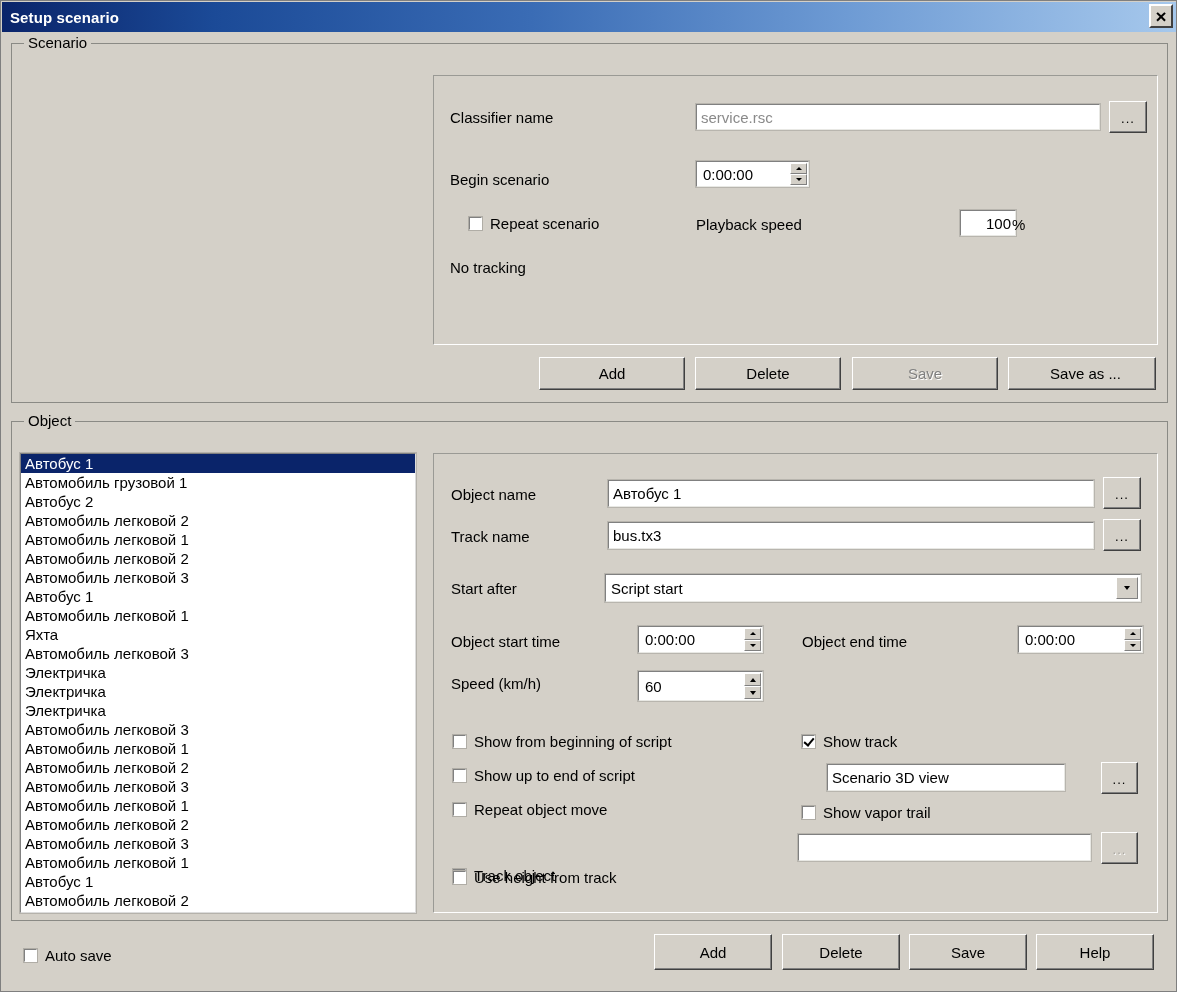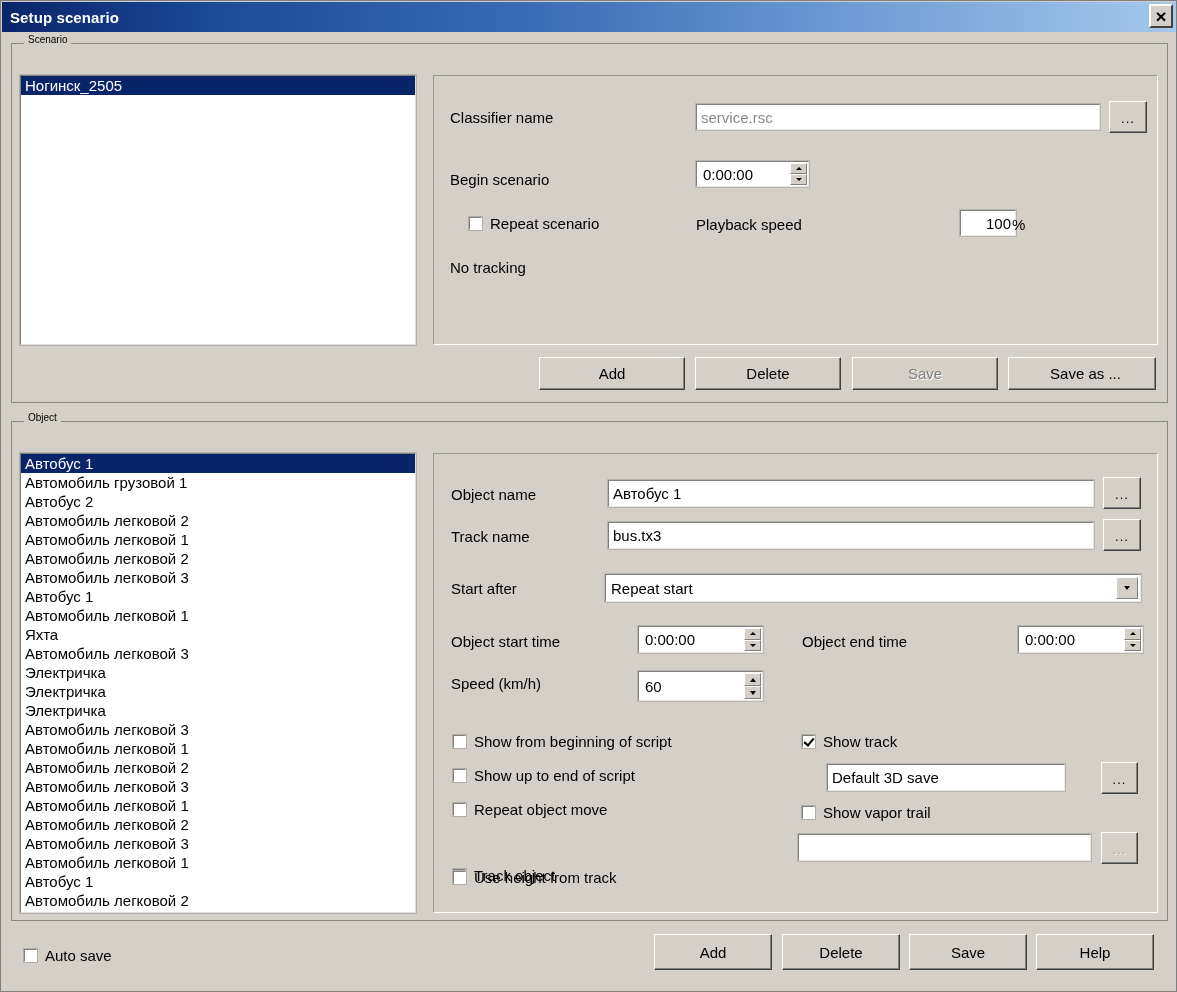--- a/index.html
+++ b/index.html
@@ -66,21 +66,21 @@
     position: absolute;
     border: 1px solid #8a8a85;
     box-sizing: border-box;
     background: transparent;
   }
   .group-legend {
     position: absolute;
     top: -10px; left: 12px;
     background: #d4d0c8;
     padding: 0 4px;
-    font-size: 10px;
+    font-size: 15px;
     color: #000;
   }
   .panel-frame {
     position: absolute;
     box-sizing: border-box;
     border-top: 1px solid #9a9a95;
     border-left: 1px solid #9a9a95;
     border-right: 1px solid #ffffff;
     border-bottom: 1px solid #ffffff;
     background: #d4d0c8;
@@ -330,23 +330,20 @@
     <span class="titlebar-text">Setup scenario</span>
   </div>
   <div class="close-btn">
     <span class="close-x">×</span>
   </div>
 
   <div class="groupbox" style="left:10px; top:42px; width:1157px; height:360px;">
     <span class="group-legend">Scenario</span>
   </div>
 
-  <div class="listbox" style="left:19px; top:74px; width:396px; height:270px;">
-    <div class="lb-item selected">Ногинск_2505</div>
-  </div>
 
   <div class="panel-frame" style="left:432px; top:74px; width:725px; height:270px;"></div>
 
   <div class="lbl" style="left:449px; top:108px;">Classifier name</div>
   <div class="textfield placeholder-style" style="left:695px; top:103px; width:404px; height:26px;">service.rsc</div>
   <div class="btn dots" style="left:1108px; top:100px; width:38px; height:32px;">...</div>
 
   <div class="lbl" style="left:449px; top:170px;">Begin scenario</div>
   <div class="spinner" style="left:695px; top:160px; width:113px; height:26px;">
     <div class="spinner-value">0:00:00</div>
@@ -414,21 +411,21 @@
   <div class="lbl" style="left:450px; top:485px;">Object name</div>
   <div class="textfield" style="left:607px; top:479px; width:486px; height:27px;">Автобус 1</div>
   <div class="btn dots" style="left:1102px; top:476px; width:38px; height:32px;">...</div>
 
   <div class="lbl" style="left:450px; top:527px;">Track name</div>
   <div class="textfield" style="left:607px; top:521px; width:486px; height:27px;">bus.tx3</div>
   <div class="btn dots" style="left:1102px; top:518px; width:38px; height:32px;">...</div>
 
   <div class="lbl" style="left:450px; top:579px;">Start after</div>
   <div class="combobox" style="left:604px; top:573px; width:536px; height:28px;">
-    <span class="combo-value">Repeat start</span>
+    <span class="combo-value">Script start</span>
     <span class="combo-arrow">
         <span class="tri-down"></span>
       </span>
   </div>
 
   <div class="lbl" style="left:450px; top:632px;">Object start time</div>
   <div class="spinner" style="left:637px; top:625px; width:125px; height:27px;">
     <div class="spinner-value">0:00:00</div>
     <div class="spinner-btns">
       <div class="spin-up">
@@ -484,21 +481,21 @@
   </div>
   <div class="checkrow" style="left:452px; top:868px;">
     <span class="checkbox"></span>
     <span class="check-label">Use height from track</span>
   </div>
 
   <div class="checkrow" style="left:801px; top:732px;">
     <span class="checkbox checked"></span>
     <span class="check-label">Show track</span>
   </div>
-  <div class="textfield" style="left:826px; top:763px; width:238px; height:27px;">Default 3D save</div>
+  <div class="textfield" style="left:826px; top:763px; width:238px; height:27px;">Scenario 3D view</div>
   <div class="btn dots" style="left:1100px; top:761px; width:37px; height:32px;">...</div>
 
   <div class="checkrow" style="left:801px; top:803px;">
     <span class="checkbox"></span>
     <span class="check-label">Show vapor trail</span>
   </div>
   <div class="textfield" style="left:797px; top:833px; width:293px; height:27px;"></div>
   <div class="btn dots disabled" style="left:1100px; top:831px; width:37px; height:32px;">...</div>
 
   <div class="checkrow" style="left:23px; top:946px;">

